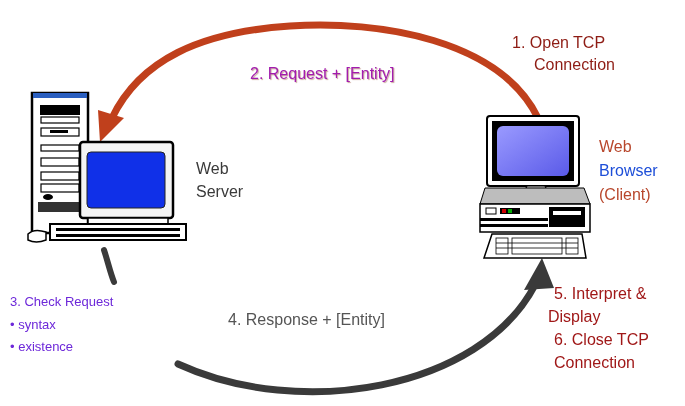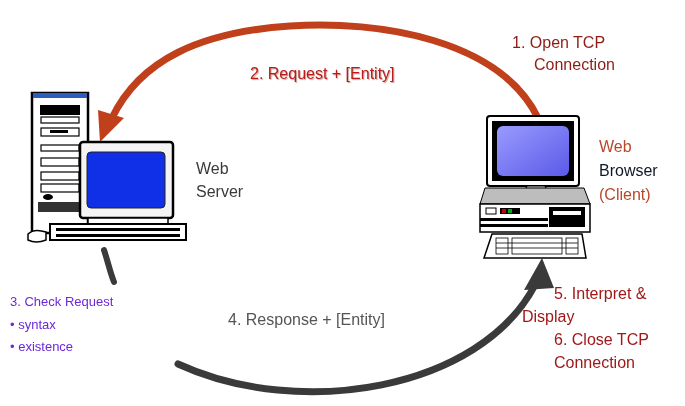--- a/index.html
+++ b/index.html
@@ -1,20 +1,20 @@
 <!DOCTYPE html>
 <html><head>
 <meta charset="utf-8">
 <style>
   html, body { margin: 0; padding: 0; background: #ffffff; }
   body { width: 685px; height: 406px; position: relative; overflow: hidden;
          font-family: "Liberation Sans", sans-serif; }
   .lbl { position: absolute; font-size: 16px; line-height: 21px; white-space: nowrap; }
   .red { color: #8e1c14; }
-  .orange { color: #b91c1c; text-shadow: 1px 1px 1px #c9a49a; }
+  .orange { color: #a21caf; text-shadow: 1px 1px 1px #c9a49a; }
   .dark { color: #3a3a3a; }
   .gray { color: #555555; }
   svg.art { position: absolute; left: 0; top: 0; }
   .bullet-list { position: absolute; left: 10px; top: 291px; font-size: 13px; line-height: 22.5px; color: #6d28d9; }
   .bullet-list div { white-space: nowrap; }
 </style>
 </head>
 <body>
 
 <svg class="art" width="685" height="406" viewBox="0 0 685 406">
@@ -91,27 +91,27 @@
 
 <div class="lbl red" style="left:512px; top:32px;">1. Open TCP</div>
 <div class="lbl red" style="left:534px; top:54px;">Connection</div>
 
 <div class="lbl orange" style="left:250px; top:63px;">2. Request + [Entity]</div>
 
 <div class="lbl dark" style="left:196px; top:158px;">Web</div>
 <div class="lbl dark" style="left:196px; top:181px;">Server</div>
 
 <div class="lbl" style="left:599px; top:136px; color:#b8472c;">Web</div>
-<div class="lbl" style="left:599px; top:160px; color:#0f172a;text-align:center;">Browser</div>
+<div class="lbl" style="left:599px; top:160px; color:#1d4ed8;text-align:center;">Browser</div>
 <div class="lbl" style="left:599px; top:184px; color:#b8472c;">(Client)</div>
 
 <div class="bullet-list">
   <div>3. Check Request</div>
   <div>• <span>syntax</span></div>
   <div>• <span>existence</span></div>
 </div>
 
 <div class="lbl gray" style="left:228px; top:309px;">4. Response + [Entity]</div>
 
 <div class="lbl red" style="left:554px; top:283px; color:#a01818;">5. Interpret &amp;</div>
-<div class="lbl red" style="left:522px; top:306px; color:#a01818;">Display</div>
+<div class="lbl red" style="left:548px; top:306px; color:#a01818;">Display</div>
 <div class="lbl red" style="left:554px; top:329px; color:#a01818;">6. Close TCP</div>
 <div class="lbl red" style="left:554px; top:352px; color:#a01818;">Connection</div>
 
 </body></html>

